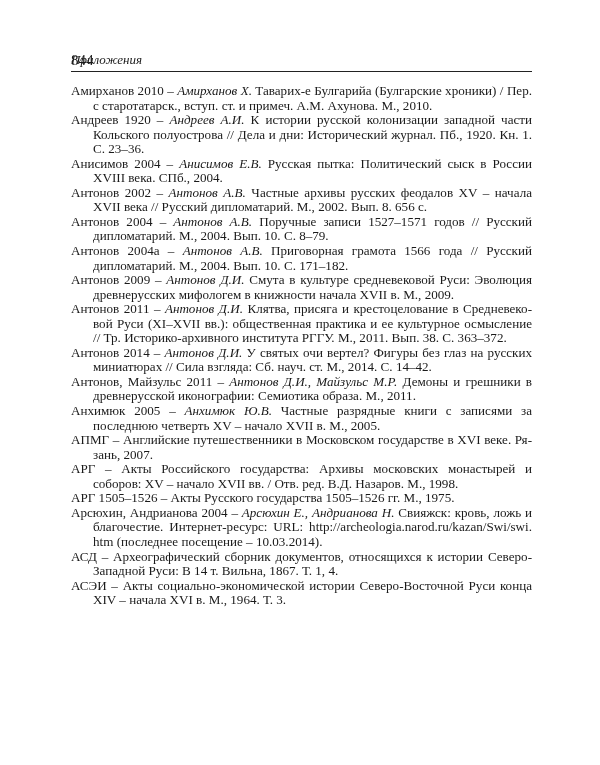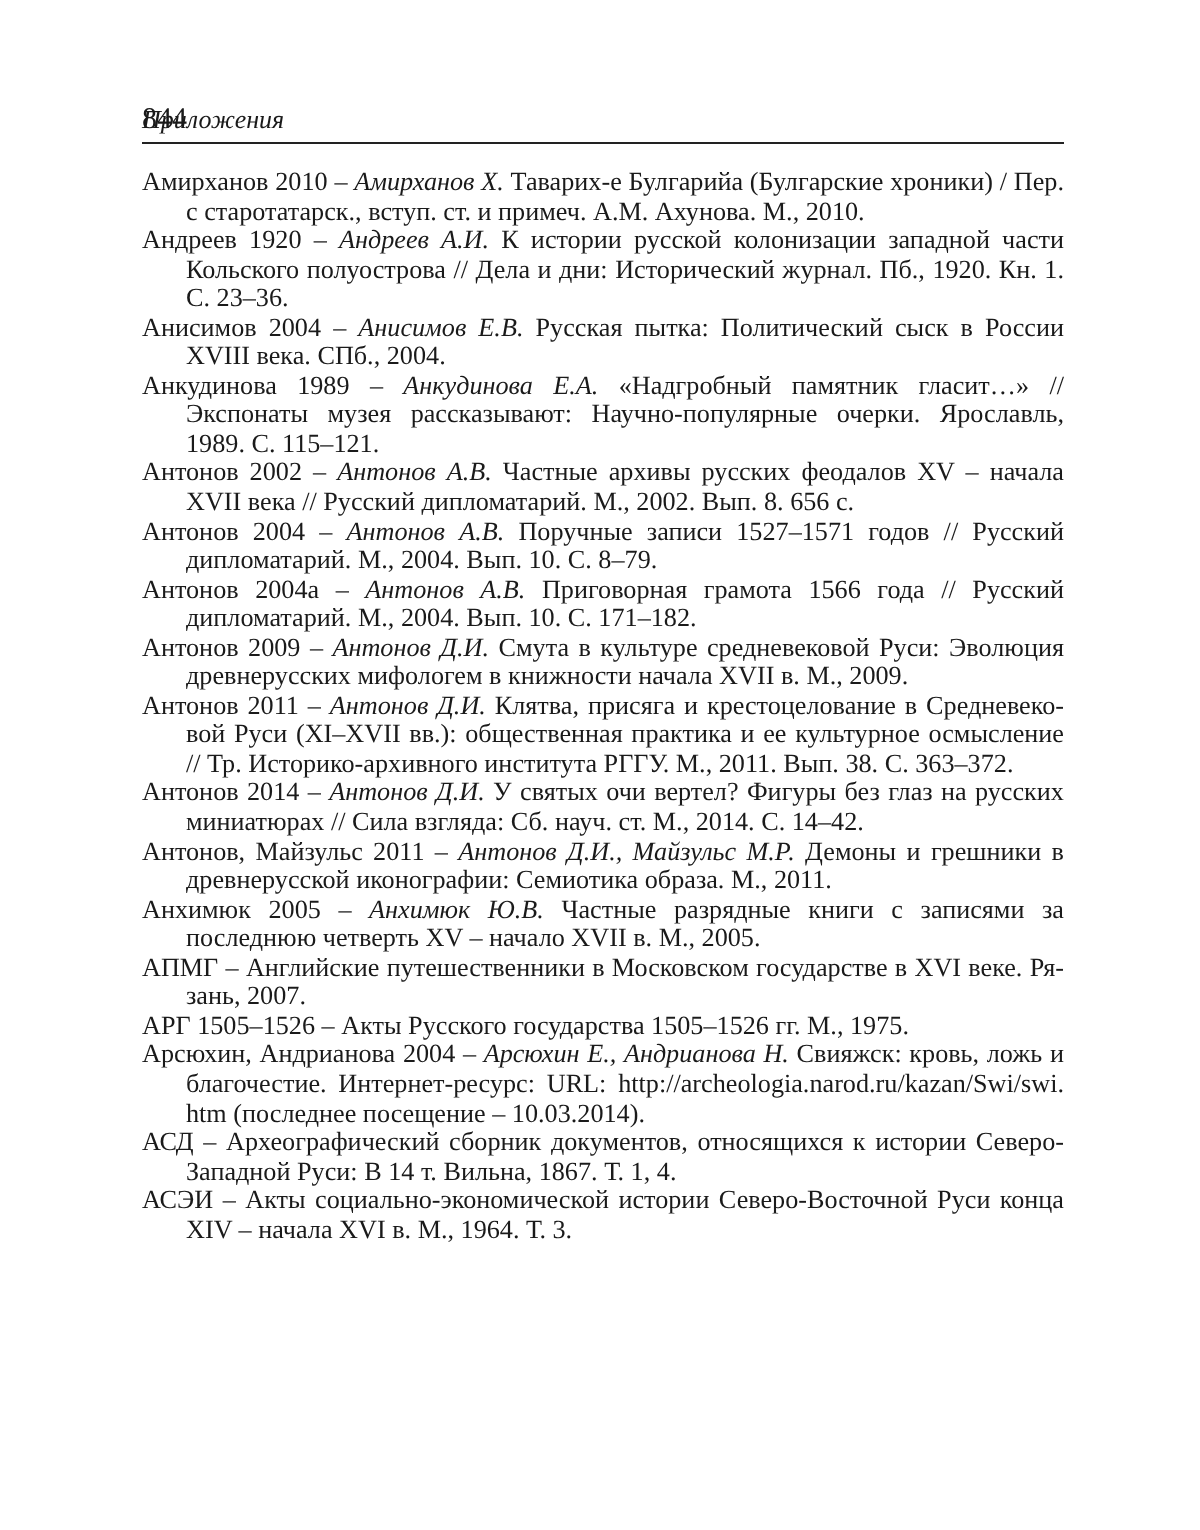--- a/index.html
+++ b/index.html
@@ -41,27 +41,27 @@
 <div class="page-header">
   <span class="page-number">844</span>
   <span class="running-title">Приложения</span>
 </div>
 <div class="header-rule"></div>
 
 <div class="bibliography">
   <p class="entry"><span class="key">Амирханов 2010 – </span><span class="authors">Амирханов Х.</span><span> Таварих-е Булгарийа (Булгарские хроники) / Пер. с старотатарск., вступ. ст. и примеч. А.М. Ахунова. М., 2010.</span></p>
   <p class="entry"><span class="key">Андреев 1920 – </span><span class="authors">Андреев А.И.</span><span> К истории русской колонизации западной части Кольско­го полуострова // Дела и дни: Исторический журнал. Пб., 1920. Кн. 1. С. 23–36.</span></p>
   <p class="entry"><span class="key">Анисимов 2004 – </span><span class="authors">Анисимов Е.В.</span><span> Русская пытка: Политический сыск в России XVIII века. СПб., 2004.</span></p>
-  <p class="entry"><span class="key">Анкудинова 1989 – </span><span class="authors">Анкудинова Е.А.</span><span> «Надгробный памятник гласит…» // Экспонаты музея рассказывают: Научно-популярные очерки. Ярославль, 1989. С. 115–121.</span></p>
   <p class="entry"><span class="key">Антонов 2002 – </span><span class="authors">Антонов А.В.</span><span> Частные архивы русских феодалов XV – начала XVII века // Русский дипломатарий. М., 2002. Вып. 8. 656 с.</span></p>
   <p class="entry"><span class="key">Антонов 2004 – </span><span class="authors">Антонов А.В.</span><span> Поручные записи 1527–1571 годов // Русский диплома­тарий. М., 2004. Вып. 10. С. 8–79.</span></p>
   <p class="entry"><span class="key">Антонов 2004а – </span><span class="authors">Антонов А.В.</span><span> Приговорная грамота 1566 года // Русский дипломата­рий. М., 2004. Вып. 10. С. 171–182.</span></p>
   <p class="entry"><span class="key">Антонов 2009 – </span><span class="authors">Антонов Д.И.</span><span> Смута в культуре средневековой Руси: Эволюция древ­нерусских мифологем в книжности начала XVII в. М., 2009.</span></p>
   <p class="entry"><span class="key">Антонов 2011 – </span><span class="authors">Антонов Д.И.</span><span> Клятва, присяга и крестоцелование в Средневеко­вой Руси (XI–XVII вв.): общественная практика и ее культурное осмысление // Тр. Историко-архивного института РГГУ. М., 2011. Вып. 38. С. 363–372.</span></p>
   <p class="entry"><span class="key">Антонов 2014 – </span><span class="authors">Антонов Д.И.</span><span> У святых очи вертел? Фигуры без глаз на русских миниатюрах // Сила взгляда: Сб. науч. ст. М., 2014. С. 14–42.</span></p>
   <p class="entry"><span class="key">Антонов, Майзульс 2011 – </span><span class="authors">Антонов Д.И., Майзульс М.Р.</span><span> Демоны и грешники в древ­нерусской иконографии: Семиотика образа. М., 2011.</span></p>
   <p class="entry"><span class="key">Анхимюк 2005 – </span><span class="authors">Анхимюк Ю.В.</span><span> Частные разрядные книги с записями за последнюю четверть XV – начало XVII в. М., 2005.</span></p>
   <p class="entry"><span class="key">АПМГ – </span><span class="authors"></span><span>Английские путешественники в Московском государстве в XVI веке. Ря­зань, 2007.</span></p>
+  <p class="entry"><span class="key">АРГ – </span><span class="authors"></span><span>Акты Российского государства: Архивы московских монастырей и соборов: XV – начало XVII вв. / Отв. ред. В.Д. Назаров. М., 1998.</span></p>
   <p class="entry"><span class="key">АРГ 1505–1526 – </span><span class="authors"></span><span>Акты Русского государства 1505–1526 гг. М., 1975.</span></p>
   <p class="entry"><span class="key">Арсюхин, Андрианова 2004 – </span><span class="authors">Арсюхин Е., Андрианова Н.</span><span> Свияжск: кровь, ложь и благочестие. Интернет-ресурс: URL: http://archeologia.narod.ru/kazan/Swi/swi.​htm (последнее посещение – 10.03.2014).</span></p>
   <p class="entry"><span class="key">АСД – </span><span class="authors"></span><span>Археографический сборник документов, относящихся к истории Северо-Западной Руси: В 14 т. Вильна, 1867. Т. 1, 4.</span></p>
   <p class="entry"><span class="key">АСЭИ – </span><span class="authors"></span><span>Акты социально-экономической истории Северо-Восточной Руси конца XIV – начала XVI в. М., 1964. Т. 3.</span></p>
 </div>
 
 </body></html>

